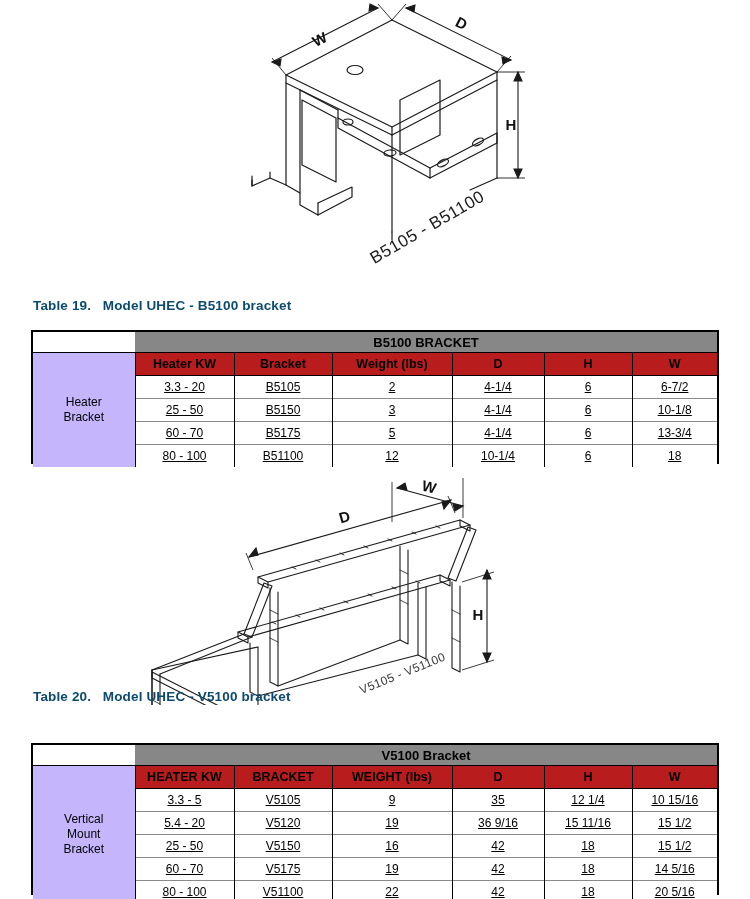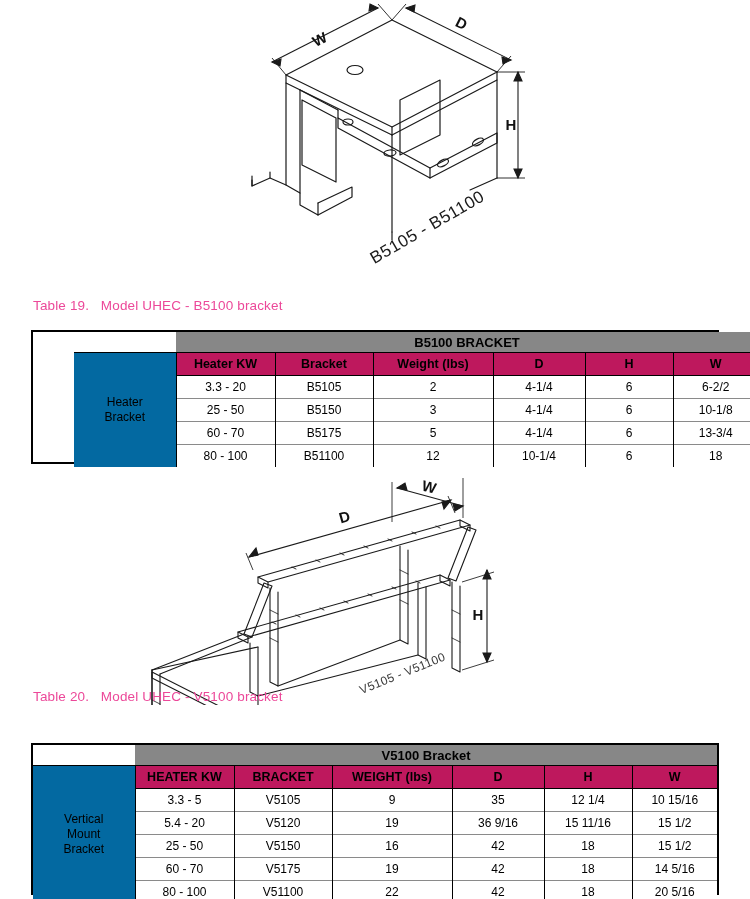--- a/index.html
+++ b/index.html
@@ -40,36 +40,36 @@
     font-family: "Liberation Sans", sans-serif;
     font-size: 12px;
     fill: #3a3a3a;
     letter-spacing: 0.4px;
   }
 
   
   .table-caption {
     position: absolute;
     font-size: 13.5px;
-    font-weight: normal;
-    color: #ec4899;
+    font-weight: bold;
+    color: #0c4a6e;
     white-space: pre;
     letter-spacing: 0.15px;
   }
   #caption-19 { left: 33px; top: 298px; }
   #caption-20 { left: 33px; top: 689px; }
 
   
   .data-table-wrap {
     position: absolute;
     border: 2px solid #000000;
     box-sizing: border-box;
     background: #ffffff;
   }
-  #table-19-wrap { left: 31px; top: 330px; width: 688px; height: 134px; padding-left: 41px; }
+  #table-19-wrap { left: 31px; top: 330px; width: 688px; height: 134px; }
   #table-20-wrap { left: 31px; top: 743px; width: 688px; height: 152px; }
 
   table.data-table {
     border-collapse: collapse;
     width: 100%;
     height: 100%;
     table-layout: fixed;
   }
   table.data-table td, table.data-table th {
     padding: 0;
@@ -92,39 +92,40 @@
   .band-pad {
     background: #ffffff;
     border-bottom: 1.5px solid #000000;
   }
 
   .side-cell {
     font-weight: bold;
     font-size: 12.5px;
     line-height: 15px;
     border-right: 1.5px solid #000000;
-    background: #0369a1;
+    background: #c4b5fd;
   }
 
   .col-head {
     font-weight: bold !important;
     font-size: 12.5px !important;
     height: 22px;
     border-bottom: 1.5px solid #000000;
     border-right: 1.5px solid #000000;
-    background: #be185d;
+    background: #b91c1c;
   }
   .col-head.last { border-right: none; }
 
   .body-cell {
     height: 22px;
     border-top: 1px solid #8a8a8a;
     border-right: 1.5px solid #000000;
     background: #ffffff;
     font-size: 12px;
+    text-decoration: underline;
   }
   .body-cell.last { border-right: none; }
   .body-cell.firstrow { border-top: none; }
 </style>
 </head>
 <body>
 
 <div class="figure" id="figure-b5100">
   <svg width="750" height="285" viewBox="0 0 750 285" xmlns="http://www.w3.org/2000/svg">
     <g fill="none" stroke="#1a1a1a" stroke-width="1.2" stroke-linejoin="round" stroke-linecap="round">
@@ -222,21 +223,21 @@
         <td class="col-head">D</td>
         <td class="col-head">H</td>
         <td class="col-head last">W</td>
       </tr>
       <tr>
         <td class="body-cell firstrow">3.3 - 20</td>
         <td class="body-cell firstrow">B5105</td>
         <td class="body-cell firstrow">2</td>
         <td class="body-cell firstrow">4-1/4</td>
         <td class="body-cell firstrow">6</td>
-        <td class="body-cell firstrow last">6-2/2</td>
+        <td class="body-cell firstrow last">6-7/2</td>
       </tr>
       <tr>
         <td class="body-cell">25 - 50</td>
         <td class="body-cell">B5150</td>
         <td class="body-cell">3</td>
         <td class="body-cell">4-1/4</td>
         <td class="body-cell">6</td>
         <td class="body-cell last">10-1/8</td>
       </tr>
       <tr>

